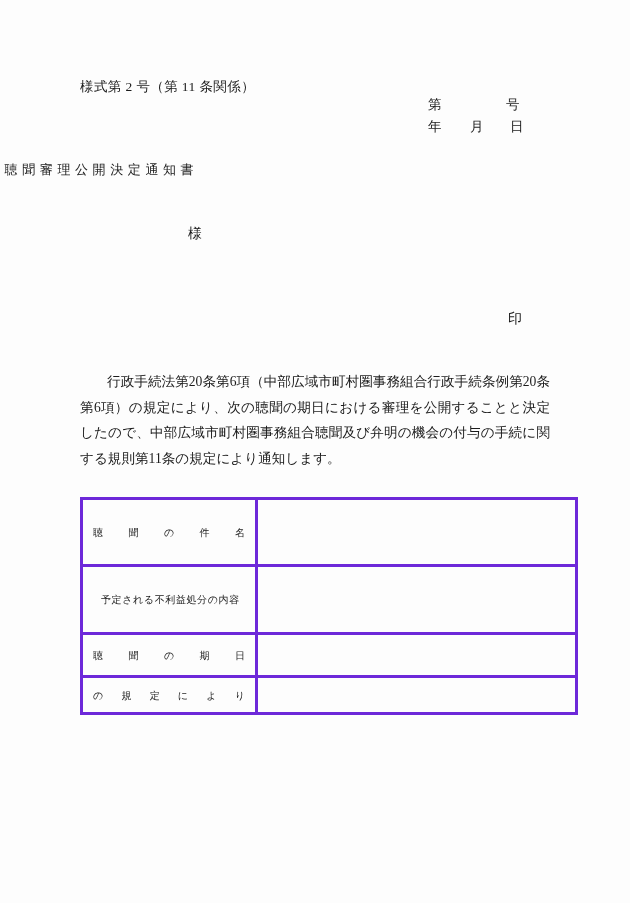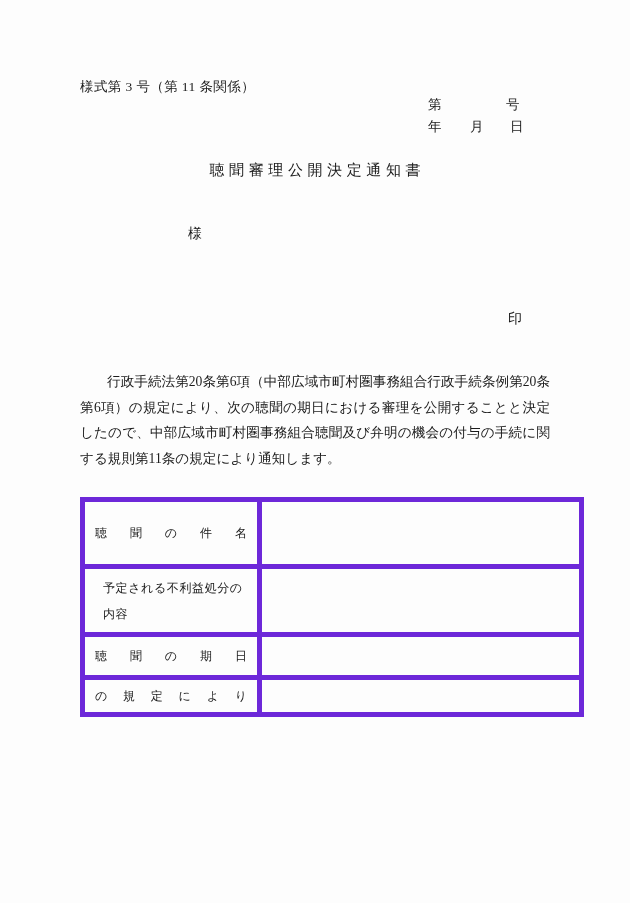--- a/index.html
+++ b/index.html
@@ -56,22 +56,22 @@
   .m-nen   { left: 4px; }
   .m-getsu { left: 46px; }
   .m-nichi { left: 86px; }
 
   
   .doc-title {
     position: absolute;
     left: 0;
     right: 0;
     top: 161px;
-    text-align: center;
-    font-size: 15px;
+    text-align: left;
+    font-size: 13px;
     letter-spacing: 4.6px;
     text-indent: 4.6px;
     white-space: nowrap;
     font-family: Liberation Serif, serif;
   }
 
   
   .addressee {
     position: absolute;
     left: 188px;
@@ -105,24 +105,24 @@
   
   .form-table {
     position: absolute;
     left: 80px;
     top: 497px;
     width: 469px;
     border-collapse: collapse;
     table-layout: fixed;
   }
   .form-table td {
-    border: 5px solid #6d28d9;
+    border: 3px solid #6d28d9;
     padding: 0;
     vertical-align: middle;
-    font-size: 12px;
+    font-size: 10px;
   }
   .form-table td.label {
     width: 152px;
     padding: 0 10px;
     color: #1b1b1b;
   }
   .form-table td.value {
     width: 317px;
   }
 
@@ -145,21 +145,21 @@
   .row-h1 { height: 67px; }
   .row-h2 { height: 68px; }
   .row-h3 { height: 43px; }
   .row-h4 { height: 37px; }
 </style>
 </head>
 <body>
 
 <div class="page">
 
-  <div class="form-no">様式第 3 号（第 11 条関係）</div>
+  <div class="form-no">様式第 2 号（第 11 条関係）</div>
 
   <div class="doc-meta">
     <div class="meta-row">
       <span class="cell m-dai">第</span>
       <span class="cell m-gou">号</span>
     </div>
     <div class="meta-row">
       <span class="cell m-nen">年</span>
       <span class="cell m-getsu">月</span>
       <span class="cell m-nichi">日</span>

